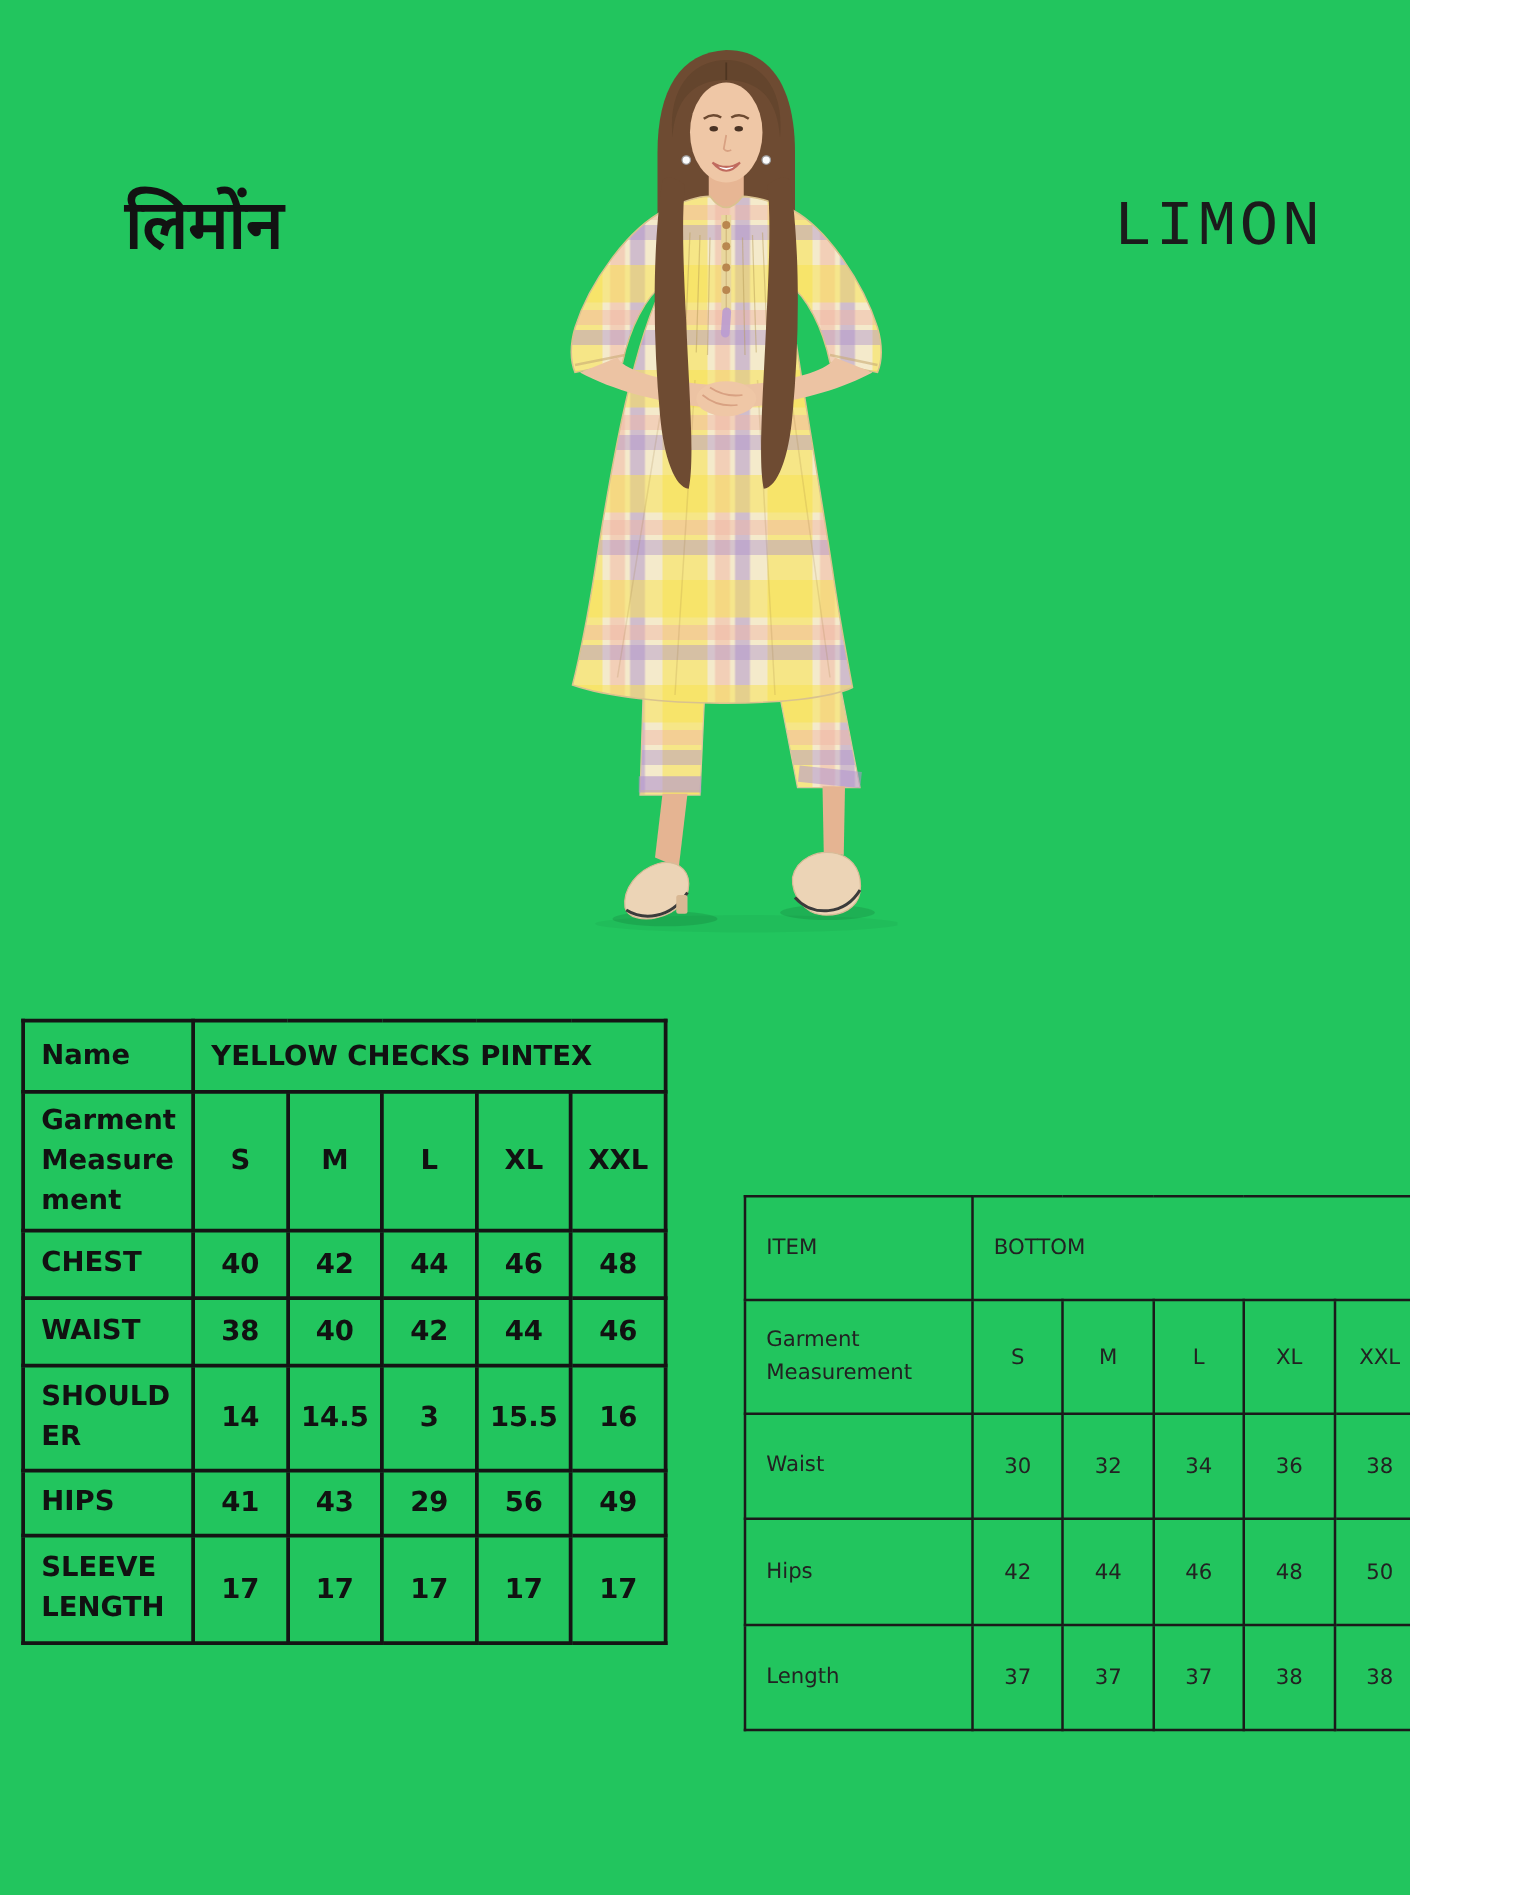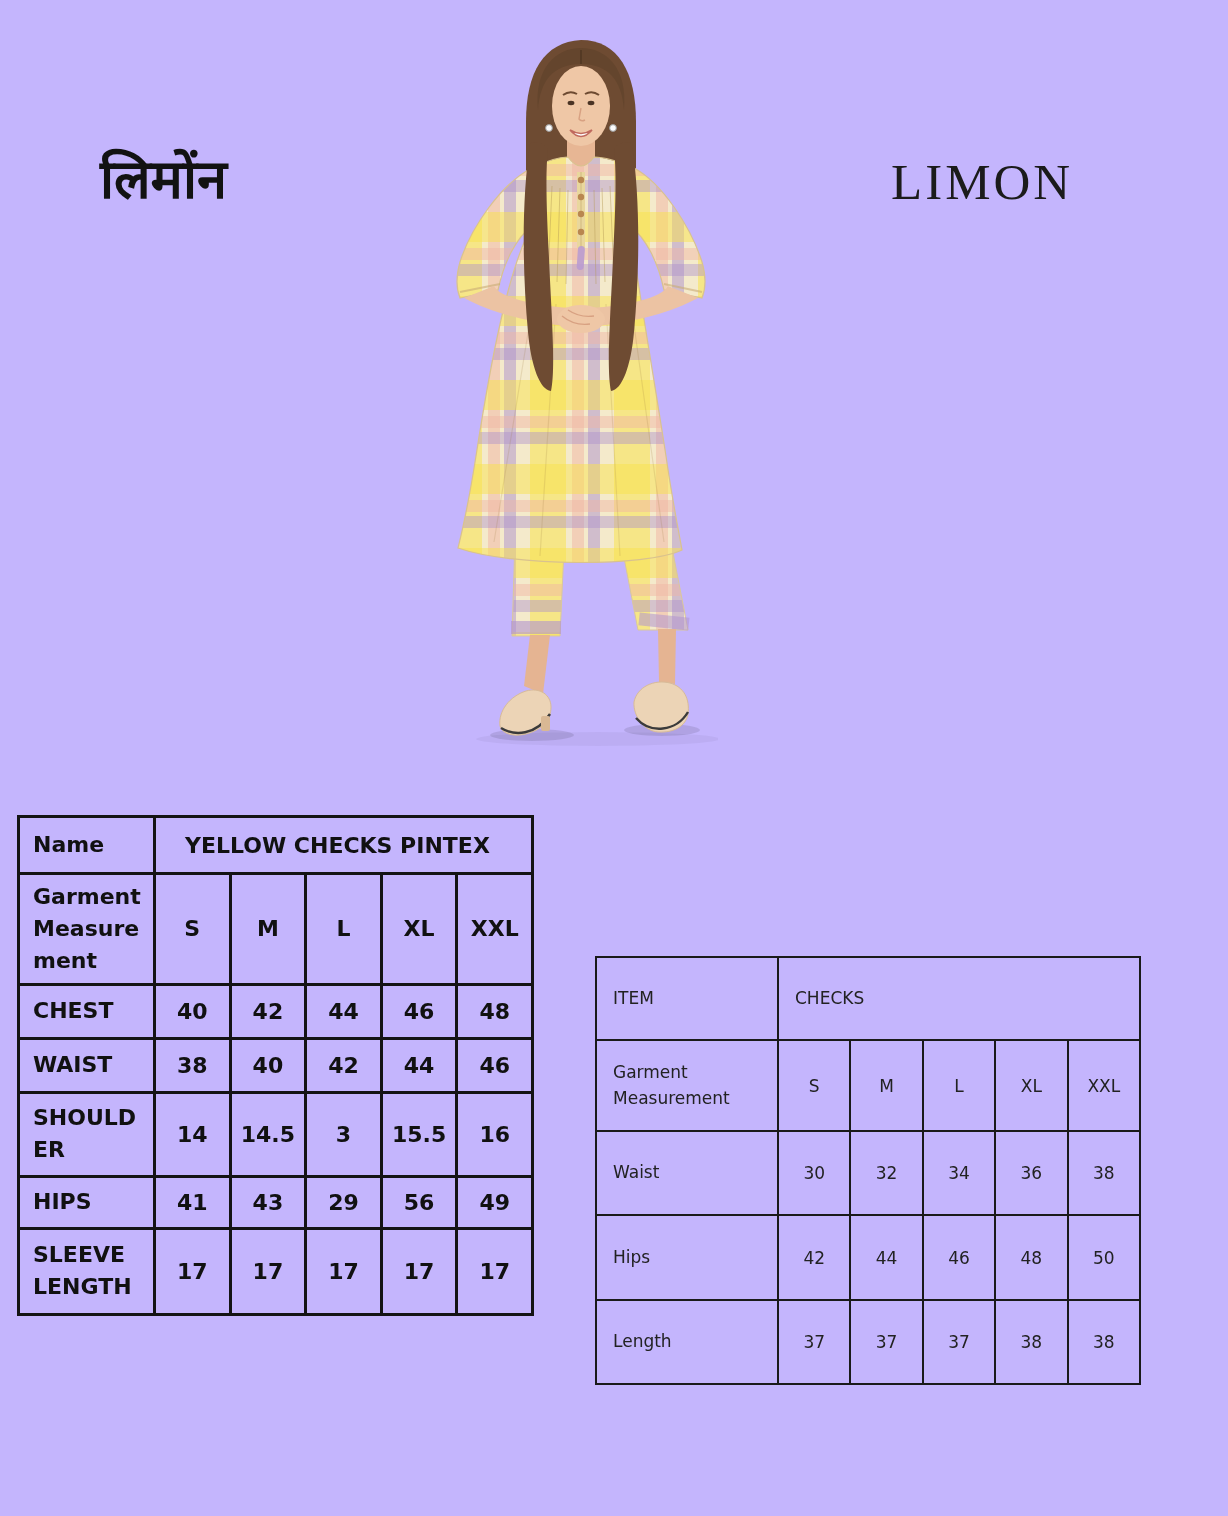--- a/index.html
+++ b/index.html
@@ -1,43 +1,43 @@
 <!DOCTYPE html>
 <html><head>
 <meta charset="utf-8">
 <title>LIMON</title>
 <style>
   html,body{margin:0;padding:0;background:#ffffff;}
   .sheet{
-    position:relative;width:1228px;height:1516px;background:#c4b5fd;
+    position:relative;width:1128px;height:1516px;background:#22c55e;
     font-family:"DejaVu Sans",sans-serif;overflow:hidden;
   }
   .title-hi{
     position:absolute;left:100px;top:150px;
     font-size:54px;font-weight:700;color:#121212;line-height:1.1;
     font-family:"DejaVu Sans",sans-serif;
   }
   .title-en{
     position:absolute;left:891px;top:157px;
     font-size:51px;font-weight:400;letter-spacing:3px;color:#1b1b1b;
-    font-family:Liberation Serif, serif;line-height:1.0;text-align:center;
+    font-family:Liberation Mono, monospace;line-height:1.0;text-align:center;
   }
   .photo{position:absolute;left:438px;top:36px;width:280px;height:712px;}
 
   table{border-collapse:collapse;table-layout:fixed;}
   td{vertical-align:middle;}
 
   
   .kurta-table{position:absolute;left:17px;top:815px;width:517px;color:#111;}
   .kurta-table td{border:3px solid #141414;}
   .kurta-table .lbl{
     font-weight:700;font-size:22px;line-height:1.45;
     padding:6px 9px 6px 13px;overflow-wrap:anywhere;word-break:break-word;
   }
-  .kurta-table .name-val{font-weight:700;font-size:22px;padding-left:29px;}
+  .kurta-table .name-val{font-weight:700;font-size:22px;padding-left:13px;}
   .kurta-table .size-cell,.kurta-table .num{
     font-weight:700;font-size:22px;text-align:center;
   }
   .kurta-table tr.h-name{height:57px;}
   .kurta-table tr.h-gm{height:110px;}
   #kurta-body tr:nth-child(1){height:54px;}
   #kurta-body tr:nth-child(2){height:54px;}
   #kurta-body tr:nth-child(3){height:84px;padding-left:19px;}
   #kurta-body tr:nth-child(4){height:52px;}
   #kurta-body tr:nth-child(5){height:86px;}
@@ -252,21 +252,21 @@
       <col style="width:182px">
         <col>
         <col>
         <col>
         <col>
         <col>
     </colgroup>
     <tbody>
       <tr class="h-item">
         <td class="lbl">ITEM</td>
-        <td class="lbl" colspan="5">CHECKS</td>
+        <td class="lbl" colspan="5">BOTTOM</td>
       </tr>
       <tr class="h-gm" id="bottom-sizes-row">
         <td class="lbl">Garment Measurement</td>
       <td class="size-cell">S</td>
           <td class="size-cell">M</td>
           <td class="size-cell">L</td>
           <td class="size-cell">XL</td>
           <td class="size-cell">XXL</td>
         </tr>
     </tbody>

